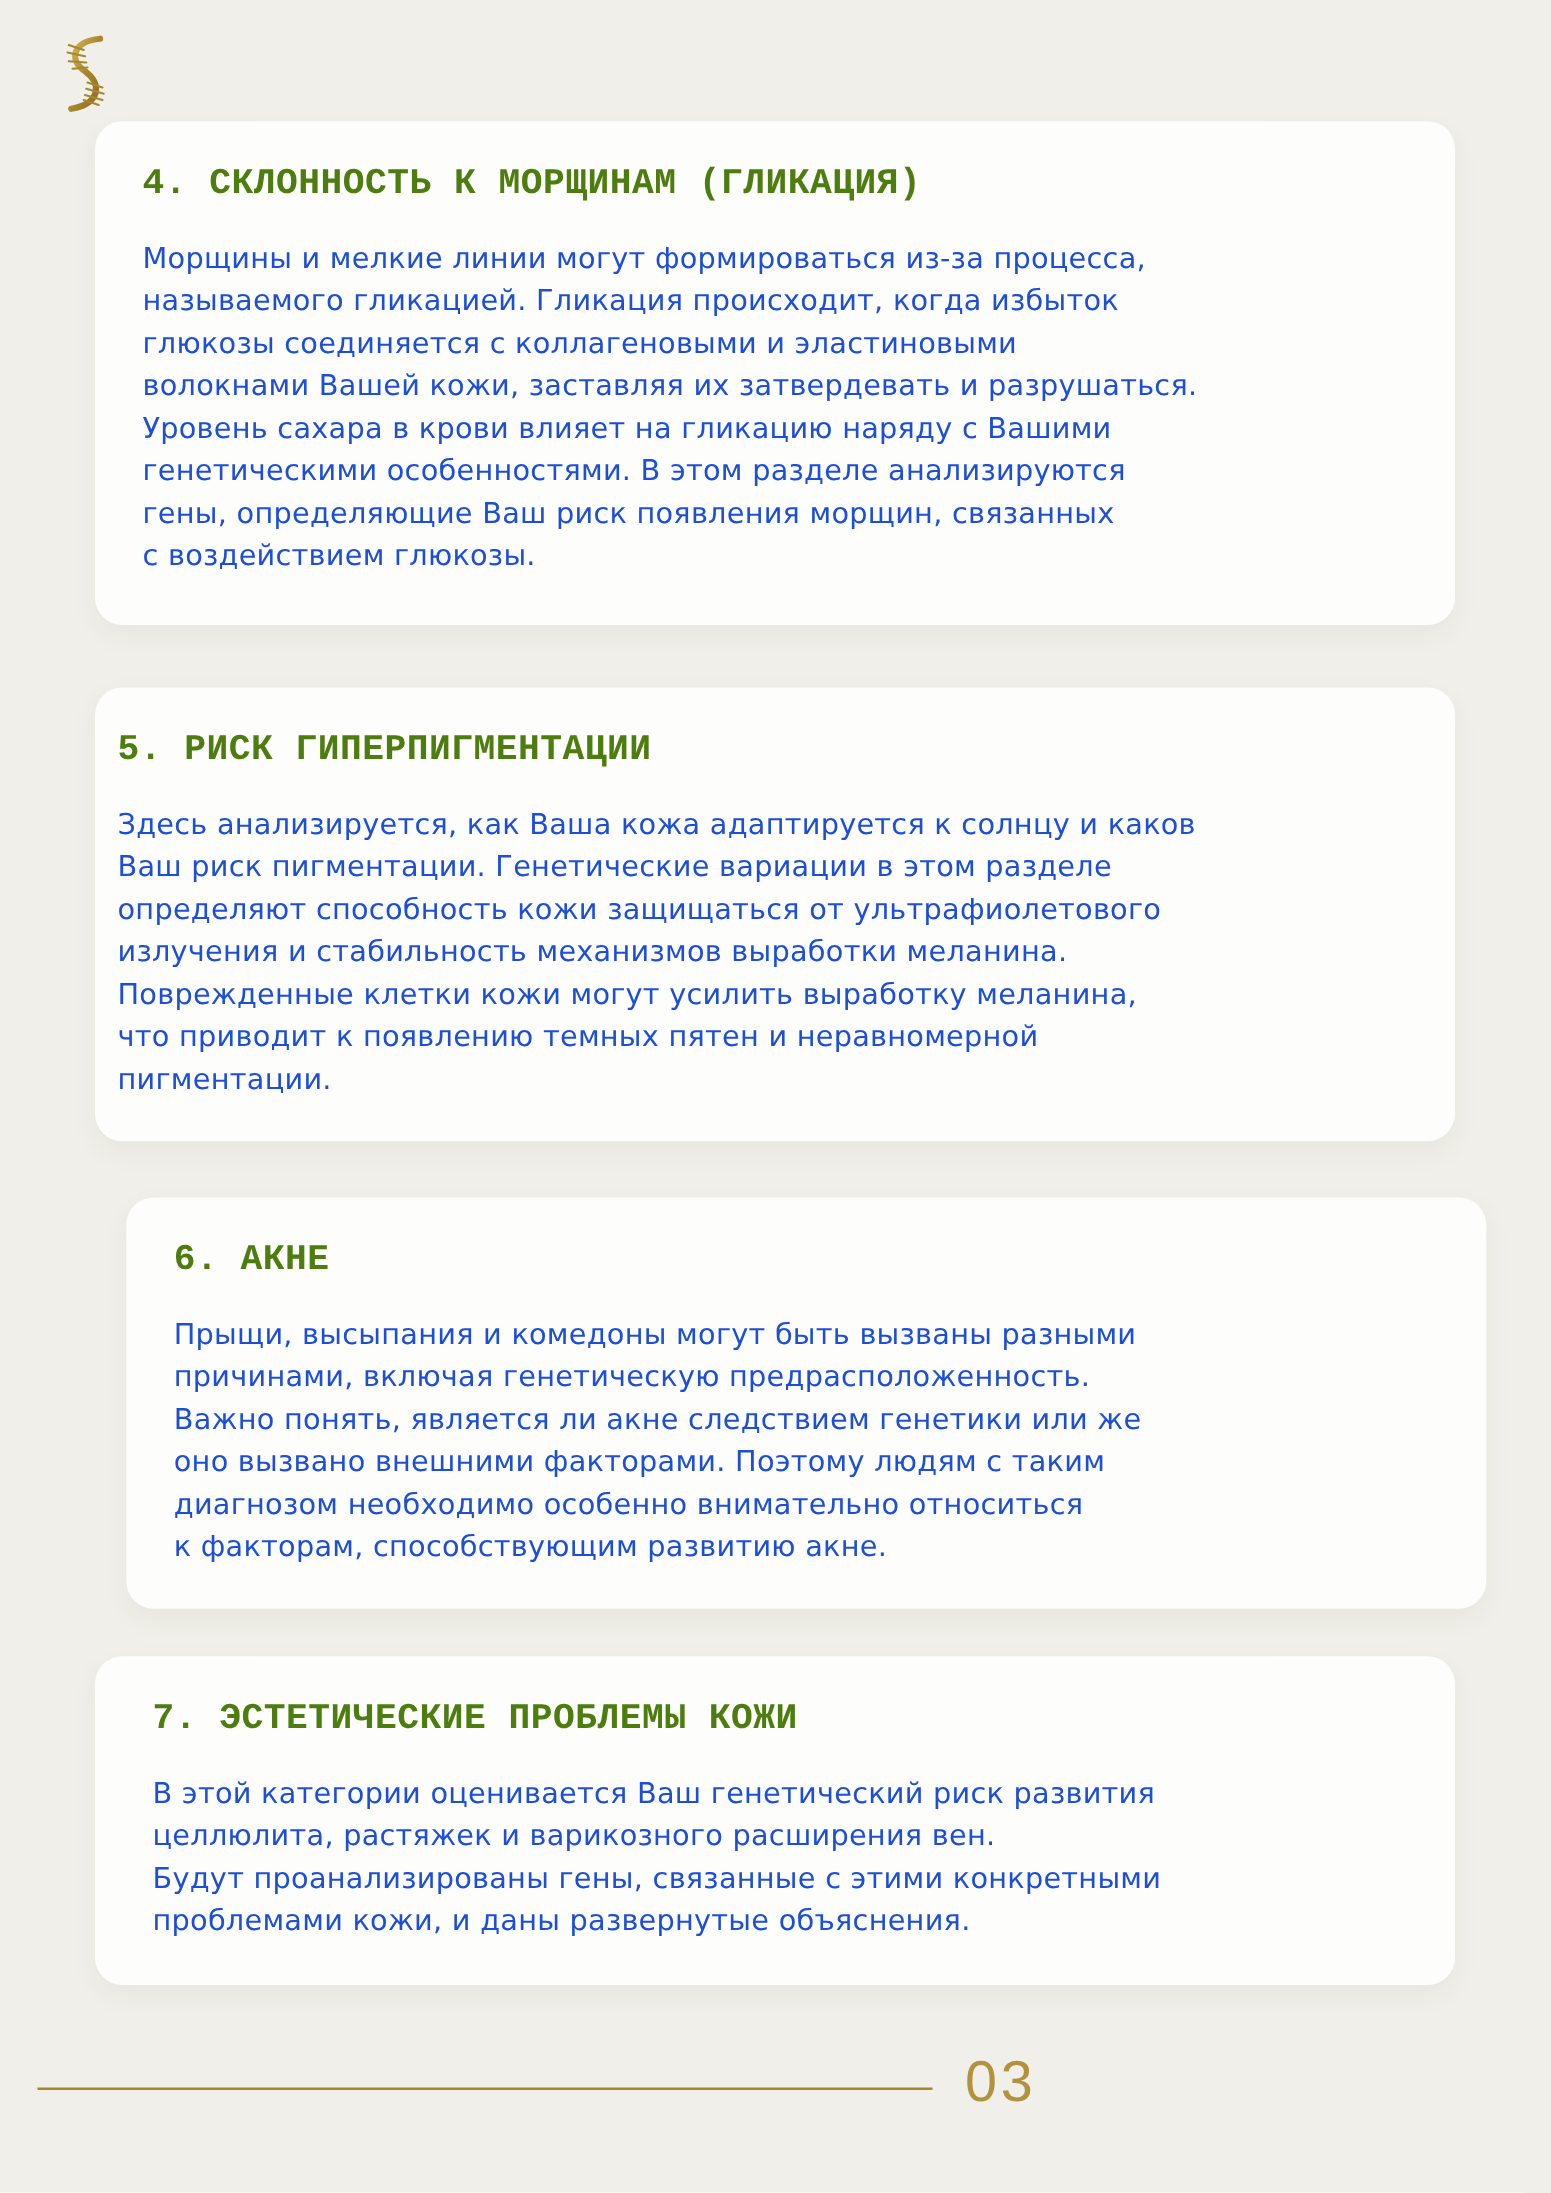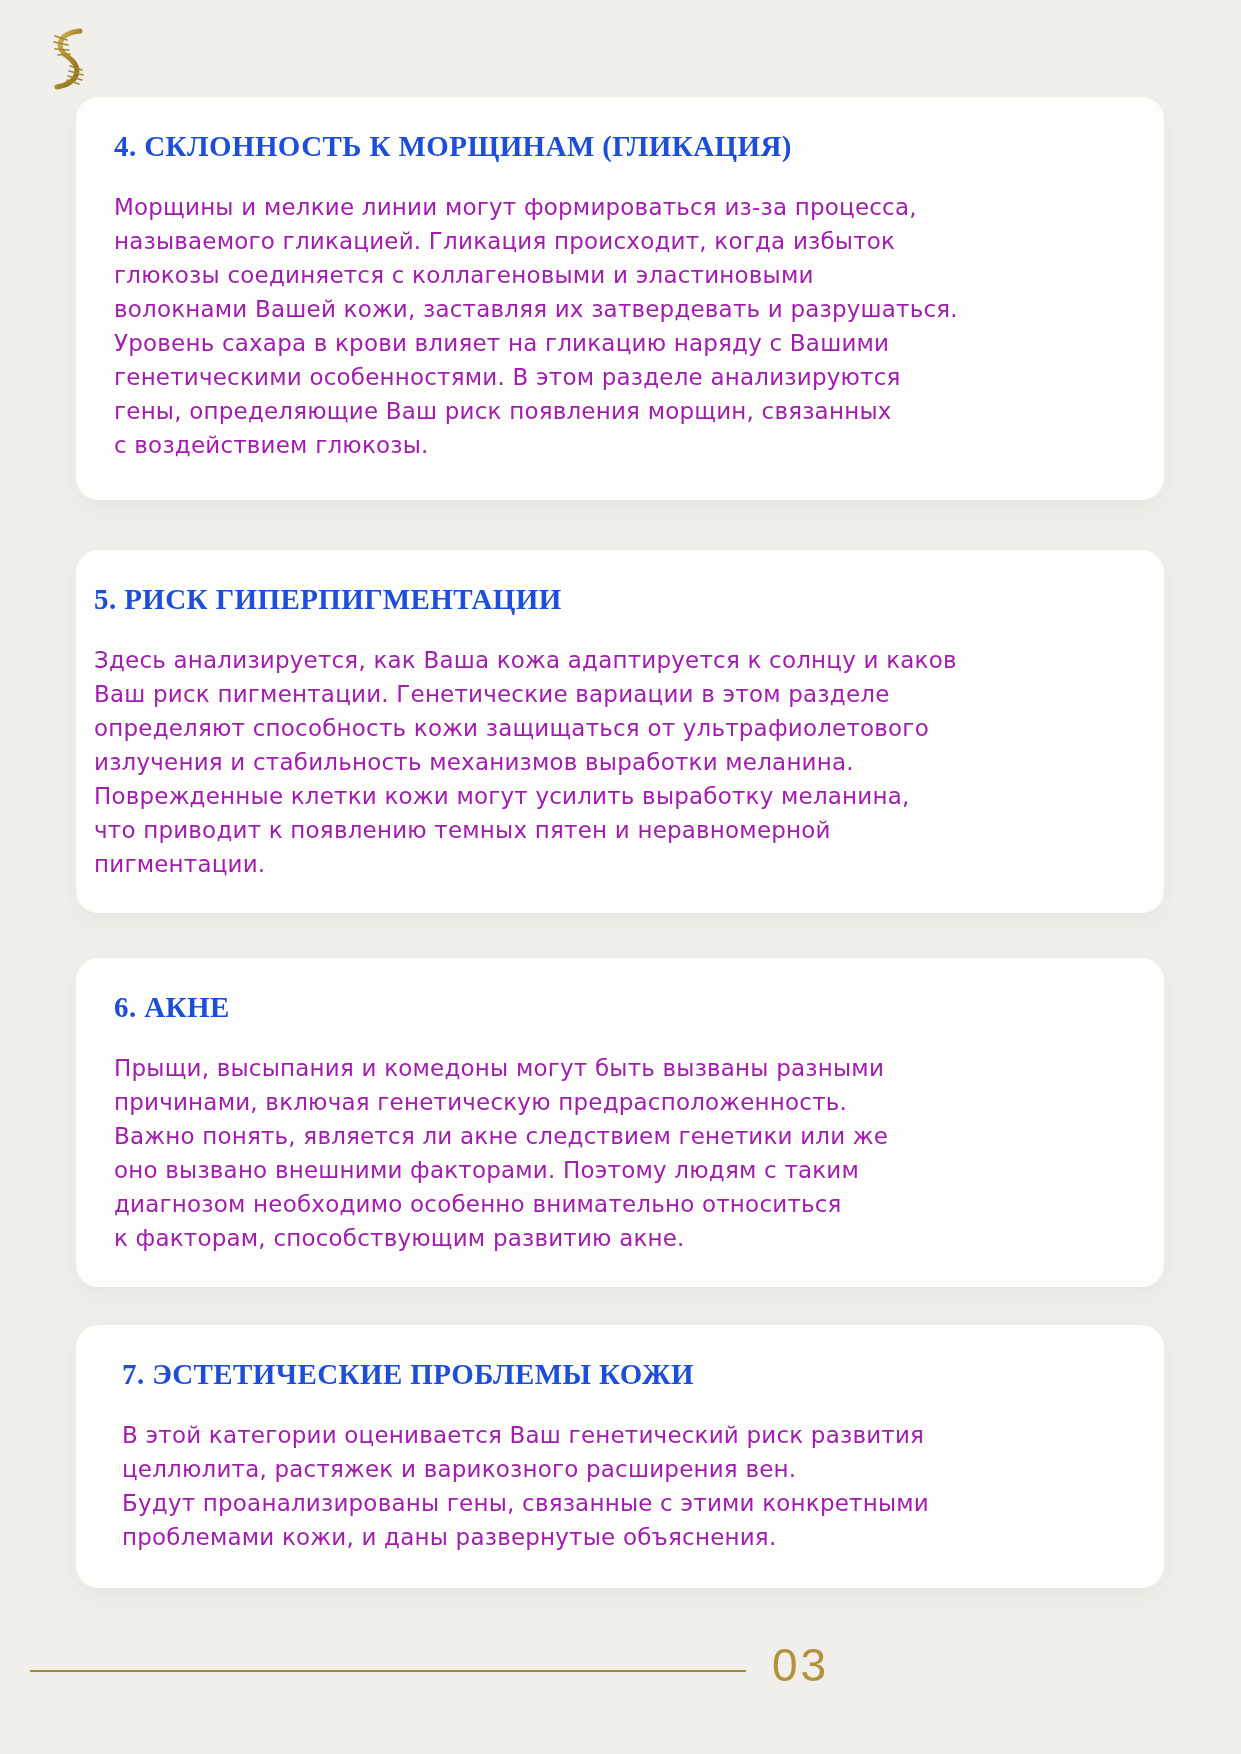--- a/index.html
+++ b/index.html
@@ -26,38 +26,38 @@
     left: 76px;
     width: 1088px;
     background: #fdfdfc;
     border-radius: 22px;
     box-shadow: 0 8px 22px rgba(60,55,40,0.05);
     padding: 32px 40px 32px 38px;
     box-sizing: border-box;
   }
   .card-1 { top: 97px;  min-height: 403px; }
   .card-2 { top: 550px; min-height: 356px; padding-left: 18px; }
-  .card-3 { top: 958px; min-height: 314px; }
+  .card-3 { top: 958px; min-height: 314px; margin-left: 25px; }
   .card-4 { top: 1325px; min-height: 263px; padding-left: 46px; }
 
   .card h2 {
     margin: 0 0 26px 0;
     font-size: 29px;
     line-height: 35px;
     font-weight: bold;
     letter-spacing: 0.4px;
-    color: #1d4ed8;
-    font-family: Liberation Serif, serif;
+    color: #4d7c0f;
+    font-family: Liberation Mono, monospace;
   }
 
   .card p {
     margin: 0;
     font-size: 23px;
     line-height: 34px;
-    color: #a21caf;
+    color: #1d4ed8;
     white-space: pre-line;
     letter-spacing: 0.2px;
   }
 
   .footer-line {
     position: absolute;
     left: 30px;
     top: 1670px;
     width: 716px;
     height: 2px;

